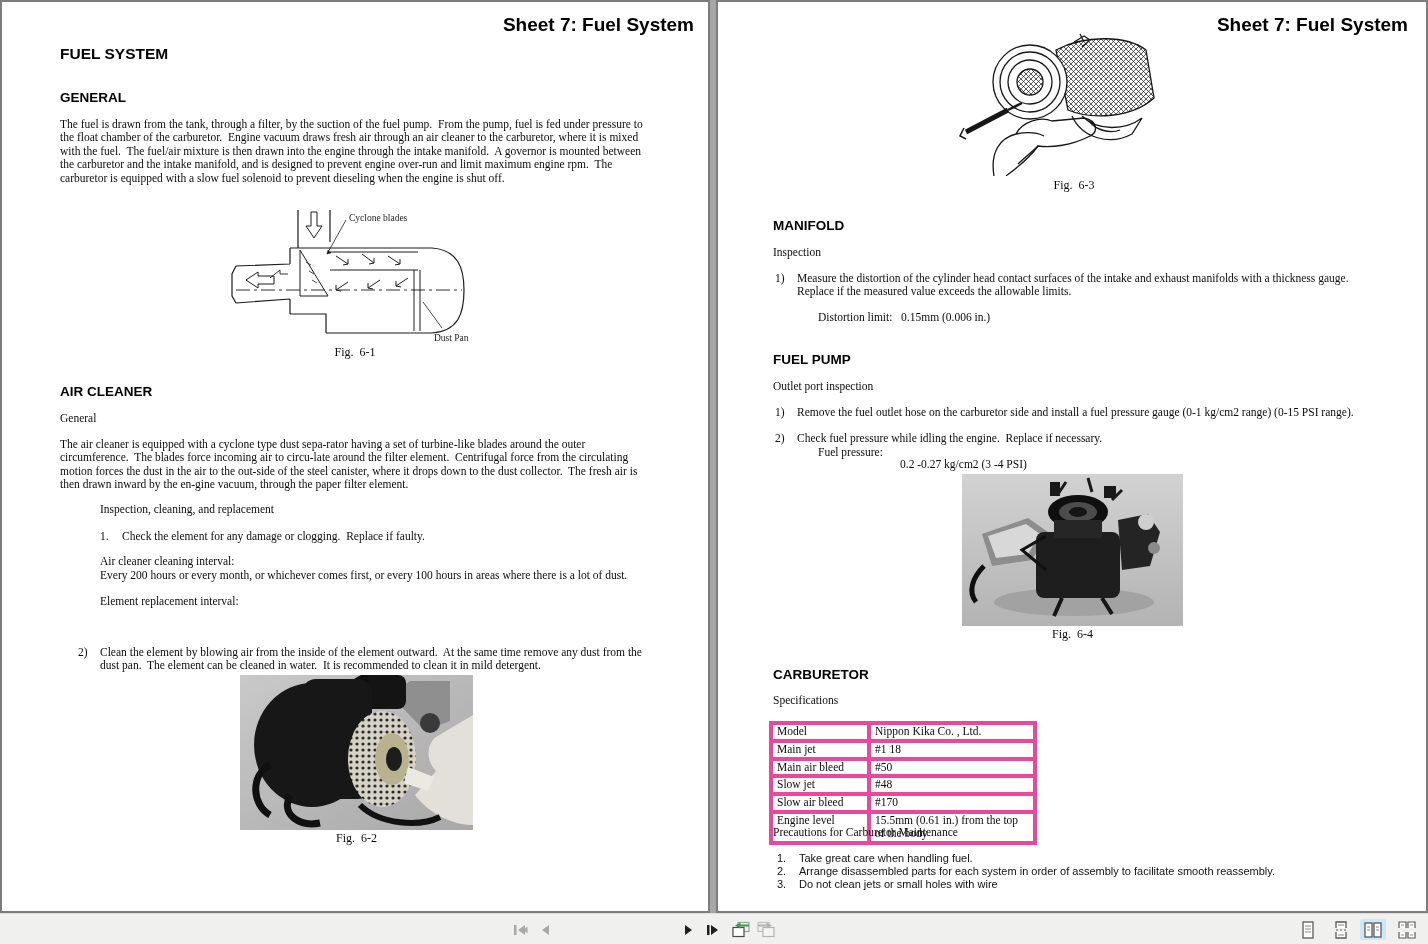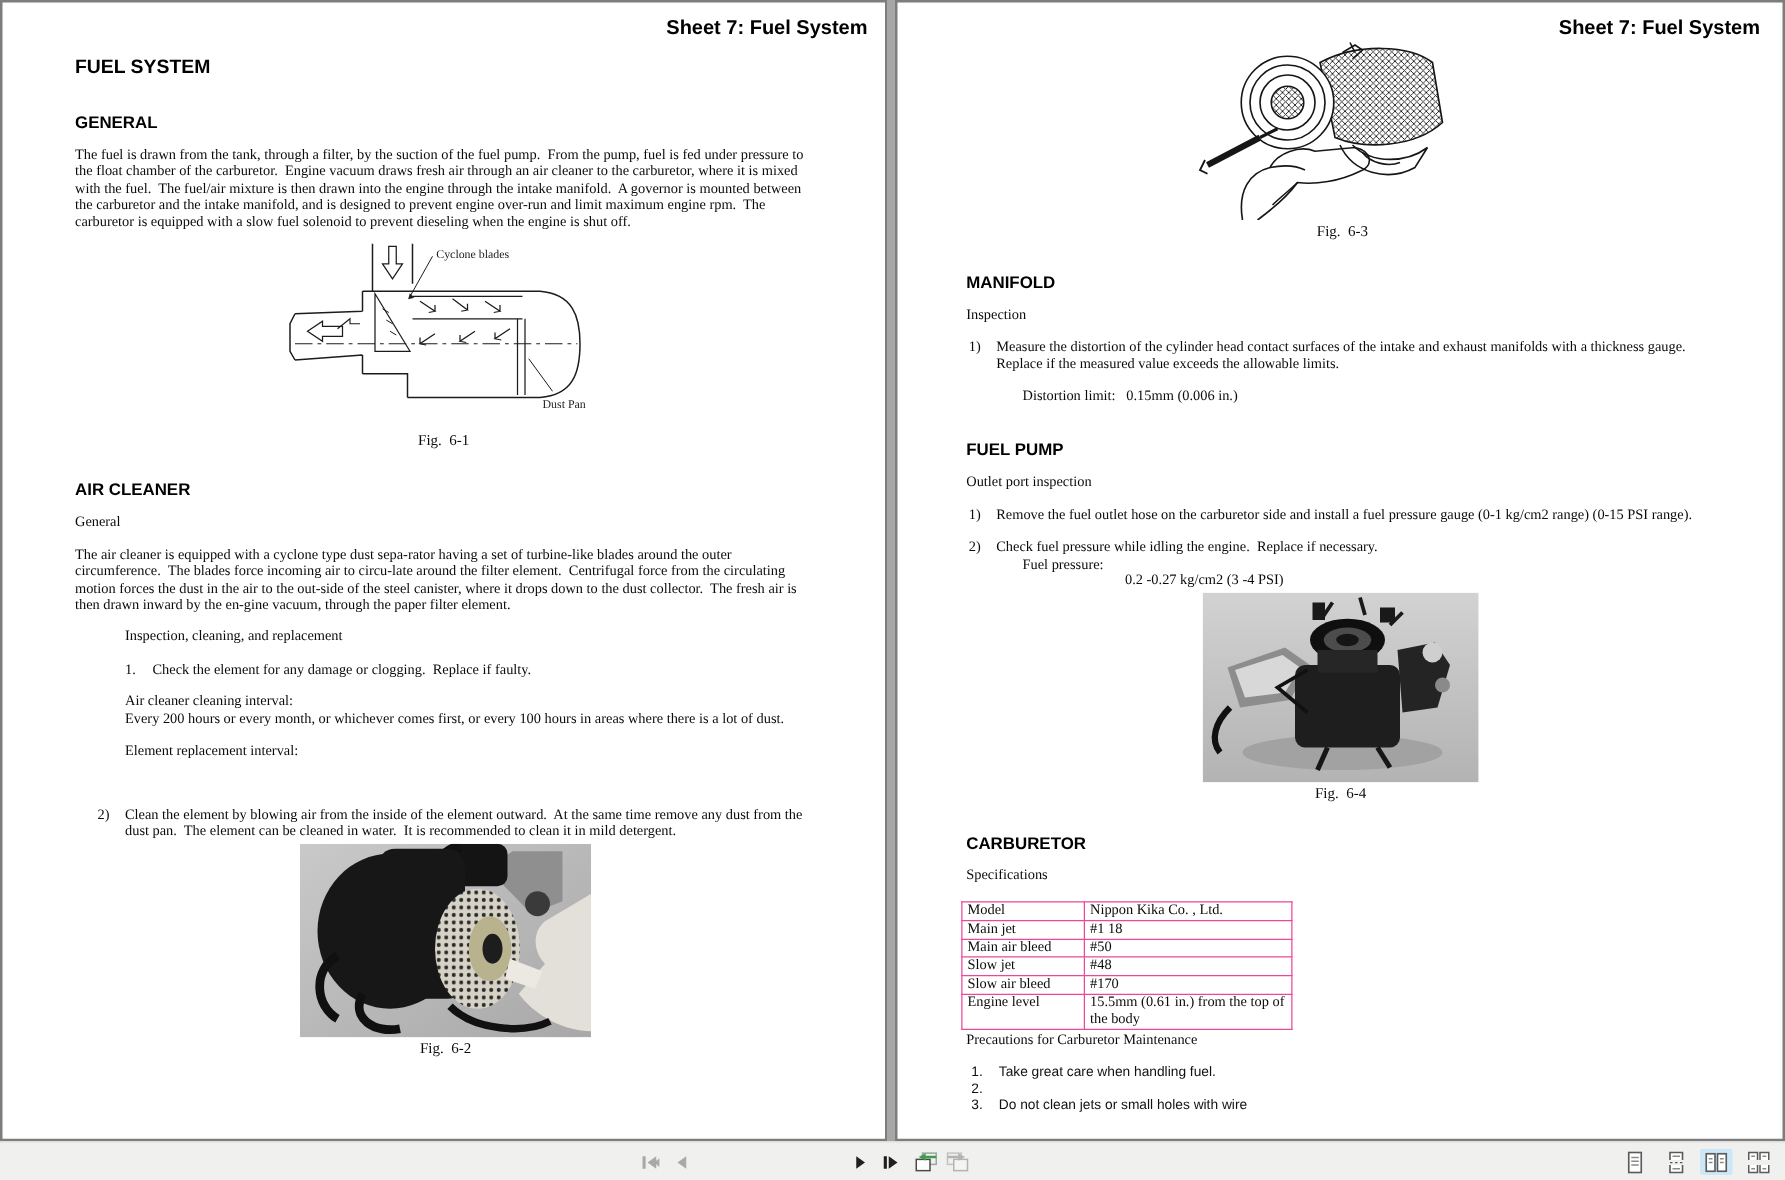--- a/index.html
+++ b/index.html
@@ -6,31 +6,31 @@
   html,body { width:1428px; height:944px; overflow:hidden; }
   body { background:#f0f0ef; font-family:"Liberation Serif", serif; position:relative; }
 
   .doc-area { position:absolute; left:0; top:0; width:1428px; height:913px; background:#a6a6a6; }
   .page { position:absolute; top:0; height:913px; background:#ffffff; border:2px solid #7d7d7d; }
   .page-left  { left:0;   width:710px; }
   .page-right { left:716px; width:712px; }
 
   .abs { position:absolute; }
 
-  .sheet-head { font-family:"Liberation Sans", sans-serif; font-weight:bold; font-size:16px; color:#000; white-space:pre; }
+  .sheet-head { font-family:"Liberation Sans", sans-serif; font-weight:bold; font-size:19px; color:#000; white-space:pre; }
   .doc-title  { font-family:"Liberation Sans", sans-serif; font-weight:bold; font-size:15.5px; color:#000;text-align:right; }
   .sec-head   { font-family:"Liberation Sans", sans-serif; font-weight:bold; font-size:13.5px; color:#000; }
   .body-text  { font-size:11.5px; line-height:13.4px; color:#0b0b0b; white-space:pre-wrap; }
   .caption    { font-size:12px; color:#0b0b0b; text-align:center; white-space:pre; }
 
   .li { display:flex; }
   .li .num { flex:none; width:22px; }
 
   .spec-table { border-collapse:collapse; font-size:11.5px; line-height:12.8px; color:#0b0b0b; }
-  .spec-table td { border:1px solid #ec4899; padding:0 4px 1px 4px; vertical-align:top; }
+  .spec-table td { border:4px solid #ec4899; padding:0 4px 1px 4px; vertical-align:top; }
   .spec-table td.c1 { width:98px; }
   .spec-table td.c2 { width:166px; }
 
   .sans-li { font-family:"Liberation Sans", sans-serif; font-size:11px; line-height:13.4px; color:#111; }
 
   .photo-frame { position:absolute; overflow:hidden; }
 
   
   .toolbar { position:absolute; left:0; top:913px; width:1428px; height:31px; background:#f0f0ef; border-top:1px solid #dcdcdc; }
   .tb-btn { position:absolute; top:5px; width:22px; height:21px; display:flex; align-items:center; justify-content:center; cursor:default; }
@@ -41,21 +41,21 @@
 
 <div class="doc-area">
 
   <div class="page page-left">
     <div class="abs sheet-head" style="right:14px; top:12px;">Sheet 7: Fuel System</div>
     <div class="abs doc-title" style="left:58px; top:43px;">FUEL SYSTEM</div>
 
     <div class="abs sec-head" style="left:58px; top:88px;">GENERAL</div>
     <div class="abs body-text" style="left:58px; top:116px; width:588px;">The fuel is drawn from the tank, through a filter, by the suction of the fuel pump.  From the pump, fuel is fed under pressure to the float chamber of the carburetor.  Engine vacuum draws fresh air through an air cleaner to the carburetor, where it is mixed with the fuel.  The fuel/air mixture is then drawn into the engine through the intake manifold.  A governor is mounted between the carburetor and the intake manifold, and is designed to prevent engine over-run and limit maximum engine rpm.  The carburetor is equipped with a slow fuel solenoid to prevent dieseling when the engine is shut off.</div>
 
-    <div class="abs" style="left:228px; top:187px; width:250px; height:145px;text-align:center;">
+    <div class="abs" style="left:228px; top:202px; width:250px; height:145px;text-align:center;">
       <svg width="250" height="145" viewBox="0 0 250 145">
         <g fill="none" stroke="#1c1c1c" stroke-width="1.2">
 
           <path d="M68,6 L68,44 M100,6 L100,38"></path>
 
           <path d="M81,8 L87,8 L87,22 L92,22 L84,34 L76,22 L81,22 Z" stroke-width="1"></path>
 
           <path d="M60,44 L202,44 C228,46 234,64 234,86 C234,110 228,127 202,129 L96,129"></path>
           <path d="M96,129 L96,110 L60,110"></path>
 
@@ -258,20 +258,21 @@
       </tbody>
     </table>
 
     <div class="abs body-text" style="left:55px; top:824px;">Precautions for Carburetor Maintenance</div>
     <div class="abs sans-li li" style="left:59px; top:850px; width:620px;">
       <span class="num">1.</span>
       <span>Take great care when handling fuel.</span>
     </div>
     <div class="abs sans-li li" style="left:59px; top:863px; width:620px;">
       <span class="num">2.</span>
+      <span>Arrange disassembled parts for each system in order of assembly to facilitate smooth reassembly.</span>
     </div>
     <div class="abs sans-li li" style="left:59px; top:876px; width:620px;">
       <span class="num">3.</span>
       <span>Do not clean jets or small holes with wire</span>
     </div>
   </div>
 </div>
 
 <div class="toolbar">
 

